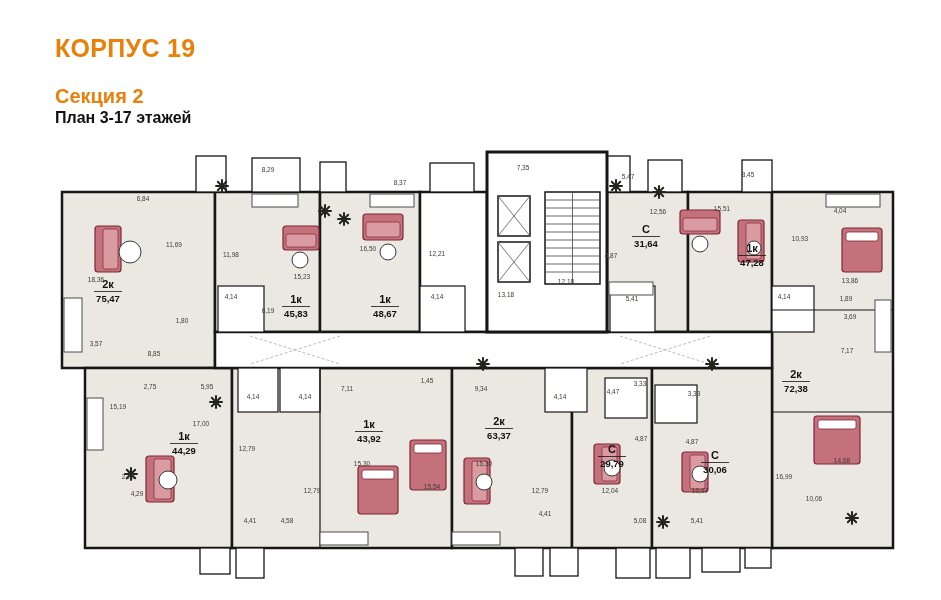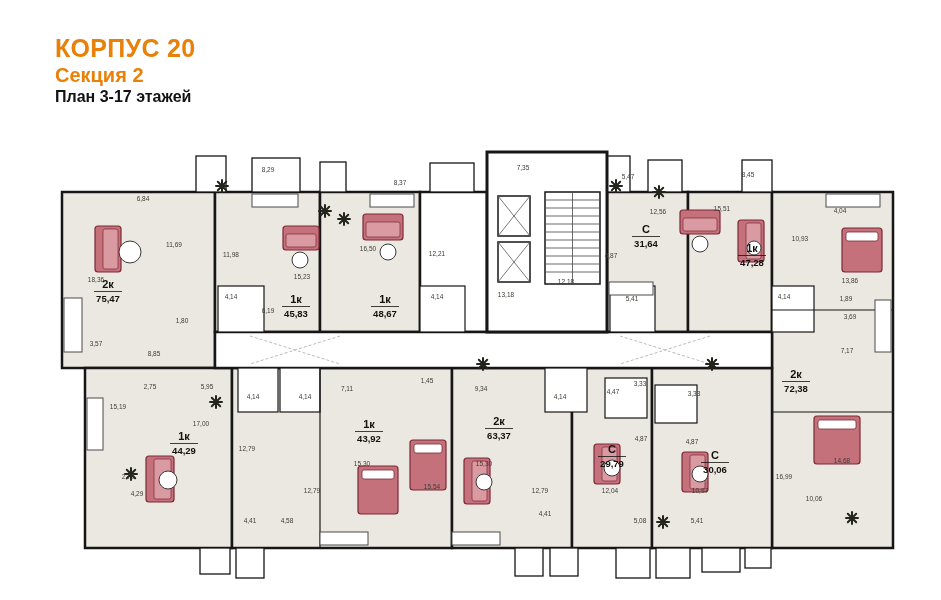--- a/index.html
+++ b/index.html
@@ -1,31 +1,31 @@
 <!DOCTYPE html>
 <html><head>
 <meta charset="utf-8">
 <style>
   html,body{margin:0;padding:0;}
   body{width:941px;height:600px;background:#ffffff;position:relative;overflow:hidden;
        font-family:"Liberation Sans",sans-serif;}
   .header{position:absolute;left:55px;top:34px;z-index:2;}
   .title{font-size:25px;font-weight:bold;letter-spacing:.3px;}
-  .subtitle{font-size:20px;font-weight:bold;margin-top:1px;}
+  .subtitle{font-size:20px;font-weight:bold;margin-top:22px;}
   .plan-label{font-size:16px;font-weight:600;color:#121212;margin-top:1px;}
   #plan{position:absolute;left:0;top:0;}
   #plan text{font-family:"Liberation Sans",sans-serif;}
 </style>
 </head>
 <body>
 
 <div class="page">
 
   <div class="header">
-    <div class="title" style="color: rgb(232, 128, 10);">КОРПУС 20</div>
+    <div class="title" style="color: rgb(232, 128, 10);">КОРПУС 19</div>
     <div class="subtitle" style="color: rgb(232, 128, 10);">Секция 2</div>
     <div class="plan-label">План 3-17 этажей</div>
   </div>
 
   <svg id="plan" viewBox="0 0 941 600" width="941" height="600" xmlns="http://www.w3.org/2000/svg">
 
     <g id="g-floors" fill="#eae8e0" stroke="#161616" stroke-width="2.5">
       <rect x="62" y="192" width="153" height="176"></rect>
       <rect x="215" y="192" width="105" height="140"></rect>
       <rect x="320" y="192" width="100" height="140"></rect>

